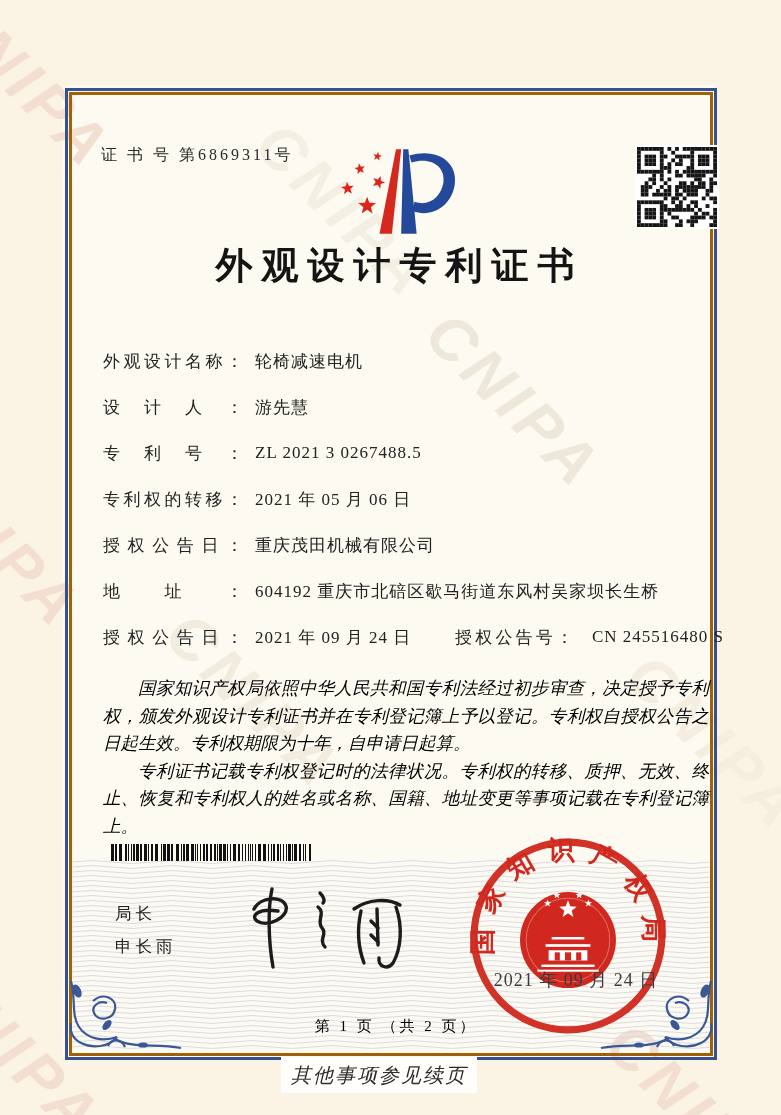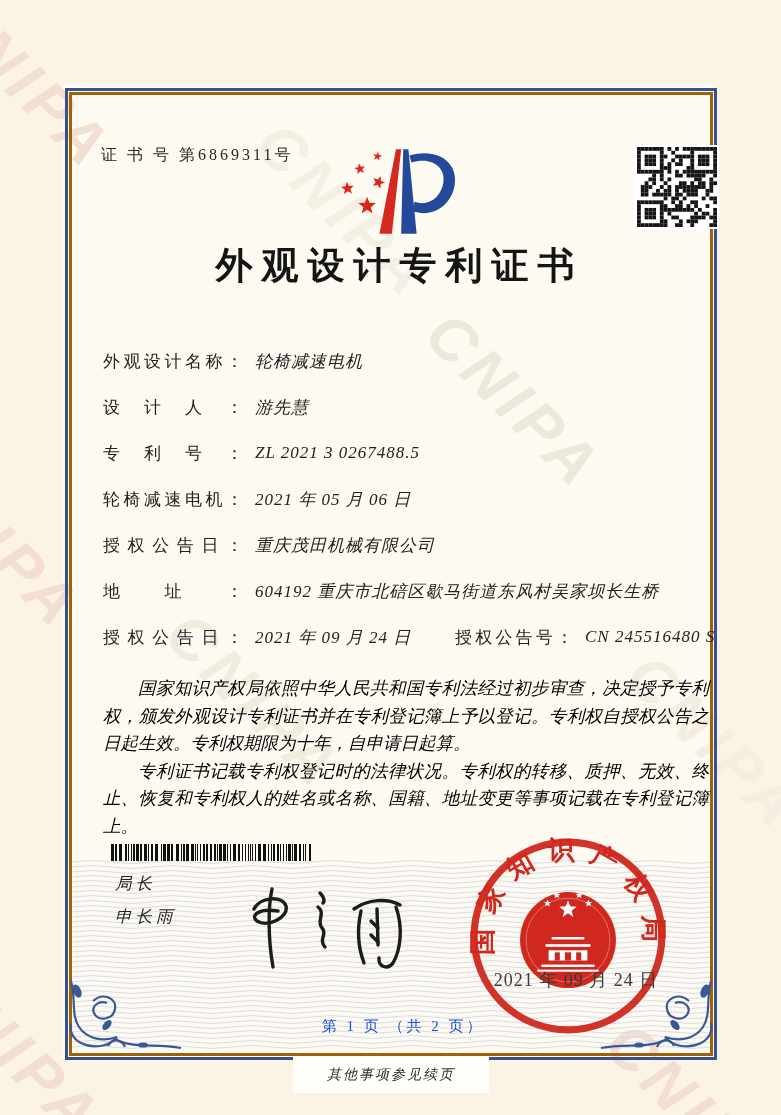--- a/index.html
+++ b/index.html
@@ -20,42 +20,42 @@
   .cert::before{content:'';position:absolute;inset:-7px;border:3px solid #35528f;pointer-events:none;}
   .cert-number{position:absolute;left:29px;top:50px;font-size:16px;letter-spacing:3px;color:#2a2a2a;}
   .logo{position:absolute;left:258px;top:48px;width:132px;height:98px;}
   .qr{position:absolute;left:563px;top:50px;width:80px;height:80px;background:#fff;padding:2px;}
   .title{position:absolute;left:4px;top:146px;width:100%;text-align:center;
          font-family:"Liberation Sans","DejaVu Sans",sans-serif;font-weight:bold;
          font-size:37px;letter-spacing:9px;text-indent:9px;color:#141414;}
   .fields{position:absolute;left:31px;top:243px;width:605px;font-size:17px;color:#222;}
   .frow{height:46px;display:flex;align-items:center;position:relative;}
   .flabel{display:inline-block;width:140px;text-align:justify;text-align-last:justify;flex:0 0 140px;}
-  .fvalue{margin-left:12px;letter-spacing:1px;white-space:nowrap;font-style:italic;}
-  .pair2{position:absolute;left:352px;display:flex;align-items:center;}
+  .fvalue{margin-left:12px;letter-spacing:1px;white-space:nowrap;}
+  .pair2{position:absolute;left:352px;display:flex;align-items:center;gap:7px;}
   .pair2 .flabel{width:118px;flex:0 0 118px;}
   .paras{position:absolute;left:31px;top:566px;width:606px;font-size:17.5px;line-height:27.5px;
          color:#000000;font-style:italic;margin-top:14px;}
   .paras p{margin:0;text-indent:2em;text-align:justify;}
   .waves{position:absolute;left:0;top:765px;width:100%;height:191px;z-index:0;}
   .barcode{position:absolute;left:39px;top:749px;width:202px;height:17px;z-index:1;}
-  .sign-block{position:absolute;left:43px;top:772px;z-index:2;color:#222;
-              font-size:16.5px;letter-spacing:4px;line-height:33px;font-style:italic;}
+  .sign-block{position:absolute;left:43px;top:802px;z-index:2;color:#222;
+              font-size:16.5px;letter-spacing:4px;line-height:33px;}
   .signature{position:absolute;left:156px;top:778px;width:200px;height:105px;z-index:2;}
   .seal{position:absolute;left:396px;top:741px;width:200px;height:200px;z-index:2;}
   .seal-date{position:absolute;left:414px;top:873px;width:180px;text-align:center;z-index:3;
              font-size:18px;letter-spacing:1px;color:#3a3a3a;}
-  .page-indicator{position:absolute;left:12px;top:922px;width:100%;text-align:center;
-                  font-size:15px;letter-spacing:3px;color:#1d4ed8;z-index:2;}
+  .page-indicator{position:absolute;left:5px;top:922px;width:100%;text-align:center;
+                  font-size:15px;letter-spacing:3px;color:#000000;z-index:2;}
   .flourish{position:absolute;width:120px;height:80px;z-index:2;}
   .flourish.left{left:-9px;top:884px;}
   .flourish.right{right:-9px;top:884px;transform:scaleX(-1);}
-  .footer-note{position:absolute;left:293px;top:1057px;width:196px;height:36px;background:#fffefb;
+  .footer-note{position:absolute;left:281px;top:1057px;width:196px;height:36px;background:#fffefb;
                z-index:4;display:flex;align-items:center;justify-content:center;
-               font-size:14px;font-style:italic;letter-spacing:2px;color:#2c2c2c;}
+               font-size:20px;font-style:italic;letter-spacing:2px;color:#2c2c2c;}
 </style>
 </head>
 <body>
 
 <div class="page">
 
   <span class="wm" style="left:-28px;top:-22px;color:#f3ded2;">CNIPA</span>
   <span class="wm" style="left:292px;top:108px;color:#f4efe3;">CNIPA</span>
   <span class="wm" style="left:462px;top:298px;color:#eee8da;">CNIPA</span>
   <span class="wm" style="left:-58px;top:438px;color:#f3ded2;">CNIPA</span>
@@ -376,21 +376,21 @@
       </div>
       <div class="frow">
         <span class="flabel">设计人：</span>
         <span class="fvalue">游先慧</span>
       </div>
       <div class="frow">
         <span class="flabel">专利号：</span>
         <span class="fvalue">ZL 2021 3 0267488.5</span>
       </div>
       <div class="frow">
-        <span class="flabel">轮椅减速电机：</span>
+        <span class="flabel">专利权的转移：</span>
         <span class="fvalue">2021 年 05 月 06 日</span>
       </div>
       <div class="frow">
         <span class="flabel">授权公告日：</span>
         <span class="fvalue">重庆茂田机械有限公司</span>
       </div>
       <div class="frow">
         <span class="flabel">地址：</span>
         <span class="fvalue">604192 重庆市北碚区歇马街道东风村吴家坝长生桥</span>
       </div>

